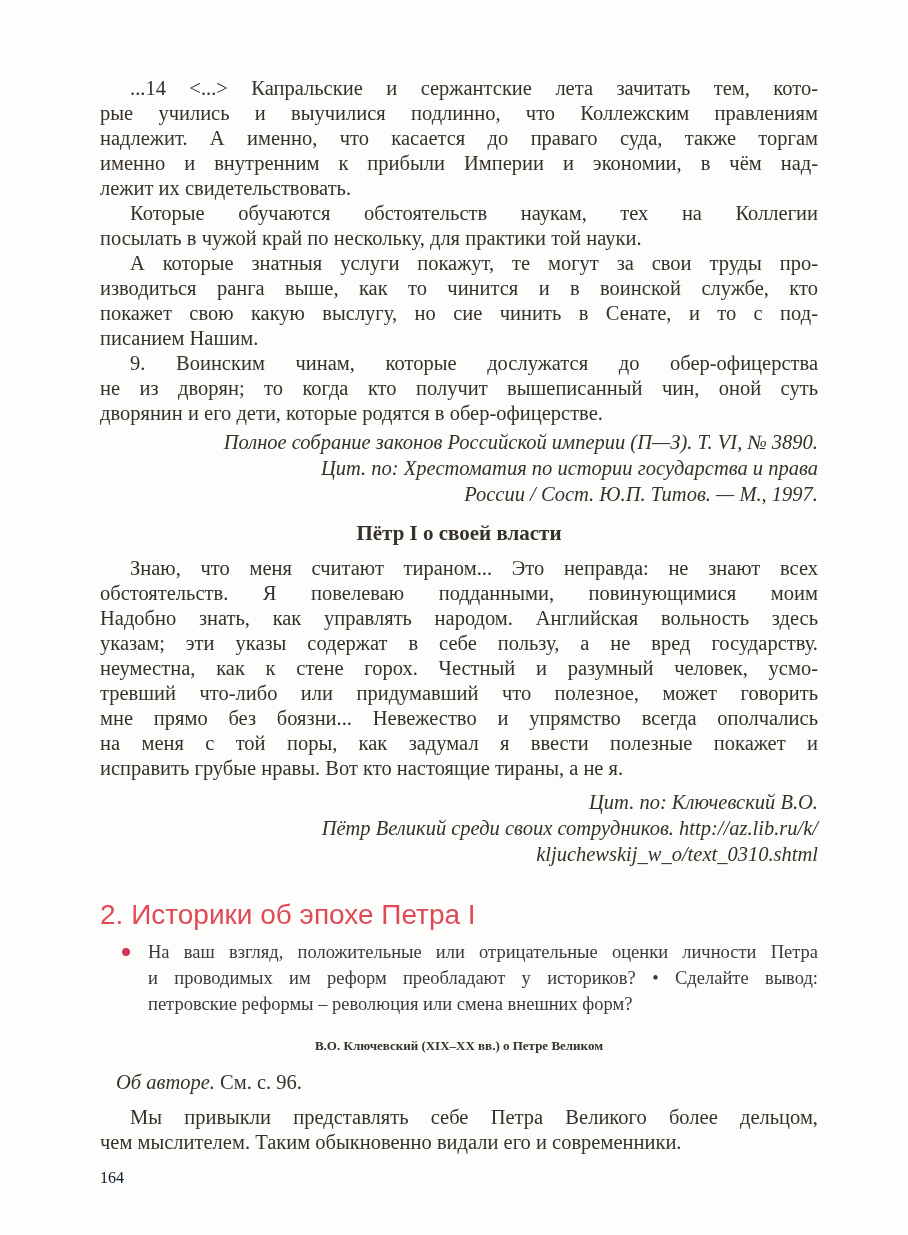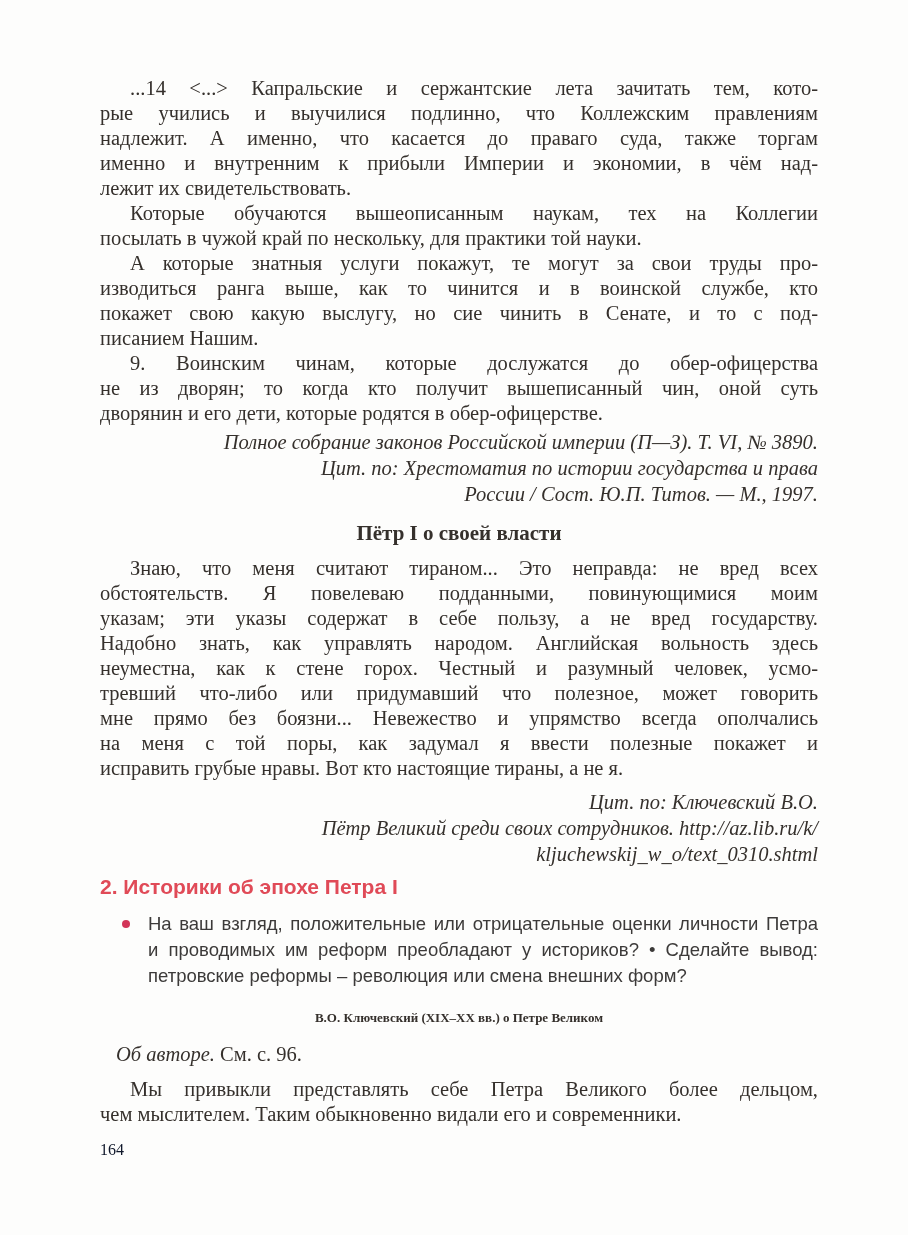--- a/index.html
+++ b/index.html
@@ -13,21 +13,21 @@
     background: #fdfdfc;
     overflow: hidden;
     font-family: "Liberation Serif", "DejaVu Serif", serif;
     color: #35302c;
     font-size: 20.5px;
     line-height: 25px;
   }
   .content { padding: 76px 90px 0 100px; }
 
   
-  .line { text-align: justify; text-align-last: justify; }
+  .line { text-align: justify; text-align-last: justify; font-family: Liberation Serif, serif; }
   .line.last { text-align-last: left; }
   .indent .line:first-child { text-indent: 30px; }
 
   
   .cite { font-style: italic; line-height: 26px; margin-top: 3px; }
   .cite .line, .cite .line.last { text-align: right; text-align-last: right; }
 
   .center-head {
     text-align: center;
     font-weight: bold;
@@ -39,25 +39,25 @@
     text-align: justify;
     text-indent: 16px;
     margin: 0;
   }
   .about .lead { font-style: italic; }
   .quote { margin-top: 8px; }
   .cite2 { margin-top: 8px; }
 
   .red-head {
     font-family: "Liberation Sans", "DejaVu Sans", sans-serif;
-    font-weight: bold;
-    font-size: 21px;
+    font-weight: normal;
+    font-size: 28px;
     line-height: 24px;
     color: var(--accent, #e04a57);
-    margin: 8px 0 12px 0;
+    margin: 36px 0 12px 0;
   }
   .q-block {
     position: relative;
     font-family: "Liberation Sans", "DejaVu Sans", sans-serif;
     font-size: 18.5px;
     line-height: 26px;
     color: #3c3a39;
     padding-left: 48px;
   }
   .q-block .dot {
@@ -91,21 +91,21 @@
   <div class="content">
 
     <div class="para indent">
         <div class="line">...14 &lt;...&gt; Капральские и сержантские лета зачитать тем, кото-</div>
         <div class="line">рые учились и выучилися подлинно, что Коллежским правлениям</div>
         <div class="line">надлежит. А именно, что касается до праваго суда, также торгам</div>
         <div class="line">именно и внутренним к прибыли Империи и экономии, в чём над-</div>
         <div class="line last">лежит их свидетельствовать.</div>
       </div>
     <div class="para indent">
-        <div class="line">Которые обучаются вышеописанным наукам, тех на Коллегии</div>
+        <div class="line">Которые обучаются обстоятельств наукам, тех на Коллегии</div>
         <div class="line last">посылать в чужой край по нескольку, для практики той науки.</div>
       </div>
     <div class="para indent">
         <div class="line">А которые знатныя услуги покажут, те могут за свои труды про-</div>
         <div class="line">изводиться ранга выше, как то чинится и в воинской службе, кто</div>
         <div class="line">покажет свою какую выслугу, но сие чинить в Сенате, и то с под-</div>
         <div class="line last">писанием Нашим.</div>
       </div>
     <div class="para indent">
         <div class="line">9. Воинским чинам, которые дослужатся до обер-офицерства</div>
@@ -116,24 +116,24 @@
     <div class="cite">
         <div class="line">Полное собрание законов Российской империи (П—З). Т. VI, № 3890.</div>
         <div class="line">Цит. по: Хрестоматия по истории государства и права</div>
         <div class="line last">России / Сост. Ю.П. Титов. — М., 1997.</div>
       </div>
 
     <div class="center-head">Пётр I о своей власти</div>
 
 
     <div class="para indent quote">
-        <div class="line">Знаю, что меня считают тираном... Это неправда: не вред всех</div>
+        <div class="line">Знаю, что меня считают тираном... Это неправда: не знают всех</div>
         <div class="line">обстоятельств. Я повелеваю подданными, повинующимися моим</div>
+        <div class="line">Надобно знать, как управлять народом. Английская вольность здесь</div>
         <div class="line">указам; эти указы содержат в себе пользу, а не вред государству.</div>
-        <div class="line">Надобно знать, как управлять народом. Английская вольность здесь</div>
         <div class="line">неуместна, как к стене горох. Честный и разумный человек, усмо-</div>
         <div class="line">тревший что-либо или придумавший что полезное, может говорить</div>
         <div class="line">мне прямо без боязни... Невежество и упрямство всегда ополчались</div>
         <div class="line">на меня с той поры, как задумал я ввести полезные покажет и</div>
         <div class="line last">исправить грубые нравы. Вот кто настоящие тираны, а не я.</div>
       </div>
 
     <div class="cite cite2">
         <div class="line">Цит. по: Ключевский В.О.</div>
         <div class="line">Пётр Великий среди своих сотрудников. http://az.lib.ru/k/</div>

